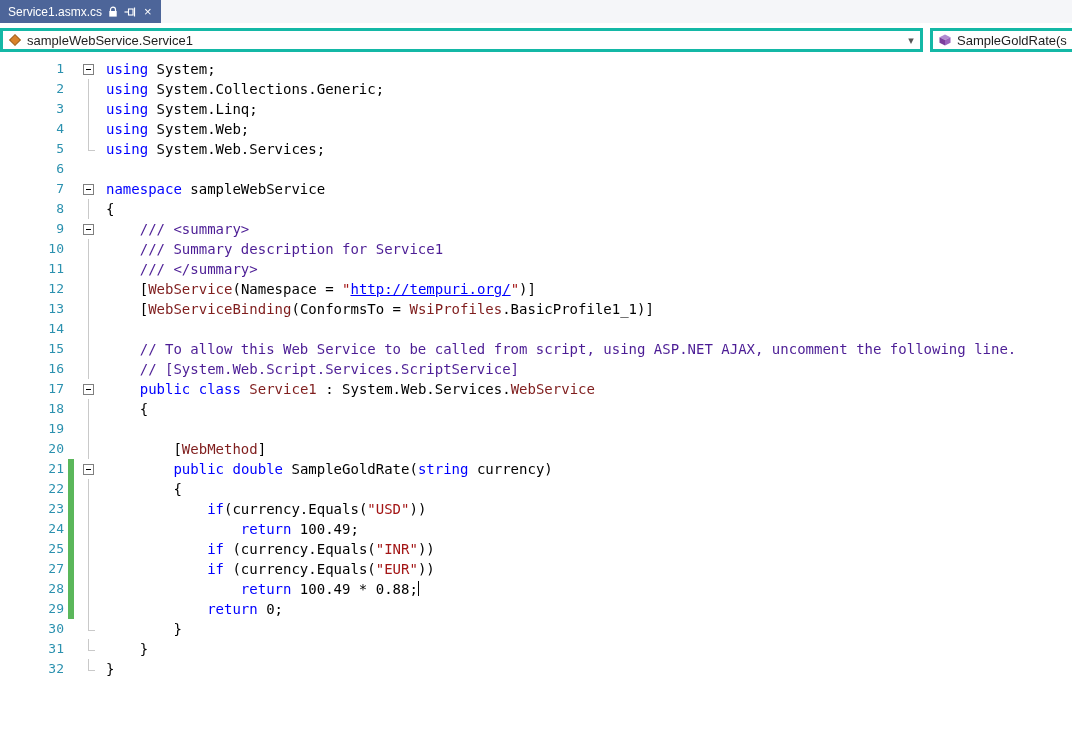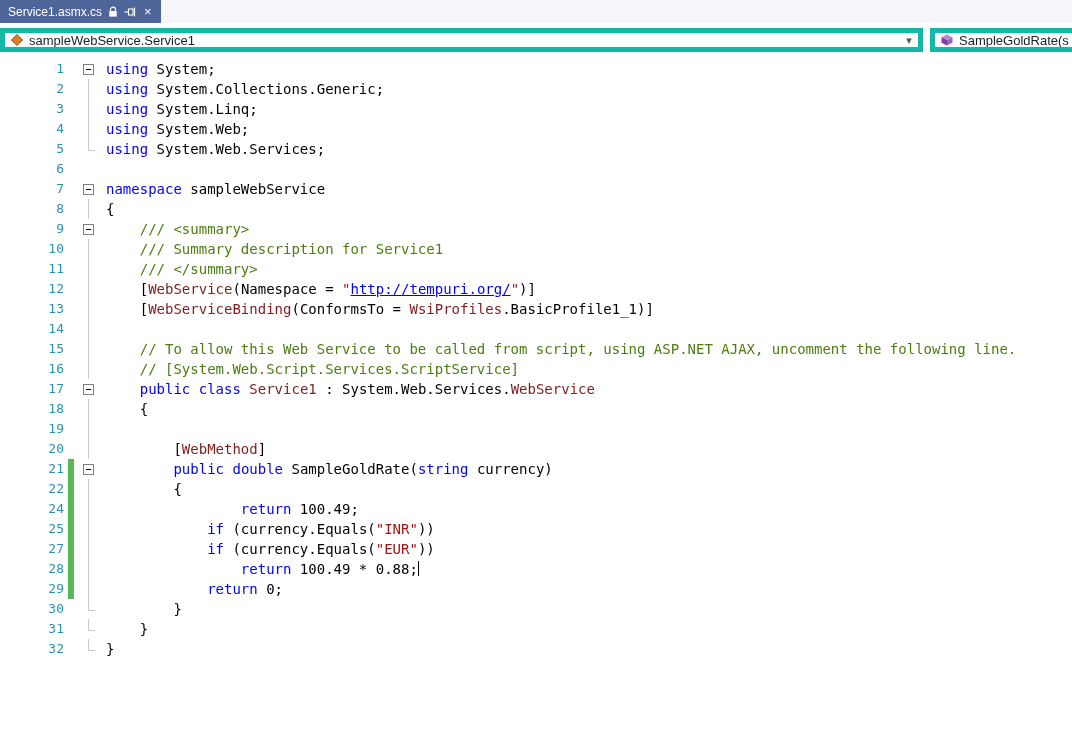--- a/index.html
+++ b/index.html
@@ -18,21 +18,21 @@
     background:#4d6599; color:#ffffff;
     padding:0 8px; font-size:12px; cursor:default;
   }
   .tab-label { white-space:nowrap; }
   .tab-icon { display:flex; align-items:center; }
   .tab-close { font-size:13px; line-height:1; padding:0 1px; }
   
   .nav-bar { margin-top:5px; height:24px; width:1072px; overflow:hidden; }
   .nav-inner { width:1140px; display:flex; height:24px; }
   .combo {
-    border:5px solid #14b8a6; background:#ffffff;
+    border:3px solid #14b8a6; background:#ffffff;
     display:flex; align-items:center; font-size:13px; color:#1e1e1e;
     height:24px; white-space:nowrap; overflow:hidden;
   }
   .combo-left { flex:1; padding-left:5px; }
   .combo-left .combo-text { margin-left:5px; }
   .combo-arrow { margin-left:auto; width:18px; text-align:center; color:#555; font-size:11px; }
   .combo-right { width:210px; flex:none; margin-left:7px; padding-left:5px; }
   .combo-right .combo-text { margin-left:5px; }
   
   .editor {
@@ -61,21 +61,21 @@
     position:absolute; left:9px; top:5px; width:11px; height:11px;
     border:1px solid #7f7f7f; background:#ffffff;
   }
   .foldbox::after {
     content:''; position:absolute; left:2px; top:4px; width:5px; height:1px; background:#000000;
   }
   .code { padding-left:2px; color:#000; }
   .tok-pl  { color:#000000; }
   .tok-kw  { color:#0000ff; }
   .tok-ty  { color:#7f1d1d;text-align:center; }
-  .tok-cm  { color:#4d7c0f; }
+  .tok-cm  { color:#4c1d95; }
   .tok-st  { color:#a31515; }
   .tok-url { color:#0000ff; text-decoration:underline; }
   .caret { display:inline-block; width:1px; height:15px; background:#000; vertical-align:-2px; }
 </style>
 </head>
 <body>
 
 <div class="window">
 
   <div class="tab-bar">
@@ -138,20 +138,21 @@
       <div class="line"><span class="ln">13</span><span class="chg"></span><span class="fold fold-bar"></span><span class="code"><span class="tok-pl">    [</span><span class="tok-ty">WebServiceBinding</span><span class="tok-pl">(ConformsTo = </span><span class="tok-ty">WsiProfiles</span><span class="tok-pl">.BasicProfile1_1)]</span></span></div>
       <div class="line"><span class="ln">14</span><span class="chg"></span><span class="fold fold-bar"></span></div>
       <div class="line"><span class="ln">15</span><span class="chg"></span><span class="fold fold-bar"></span><span class="code"><span class="tok-cm">    // To allow this Web Service to be called from script, using ASP.NET AJAX, uncomment the following line.</span></span></div>
       <div class="line"><span class="ln">16</span><span class="chg"></span><span class="fold fold-bar"></span><span class="code"><span class="tok-cm">    // [System.Web.Script.Services.ScriptService]</span></span></div>
       <div class="line"><span class="ln">17</span><span class="chg"></span><span class="fold"><span class="foldbox"></span></span><span class="code"><span class="tok-pl">    </span><span class="tok-kw">public</span><span class="tok-pl"> </span><span class="tok-kw">class</span><span class="tok-pl"> </span><span class="tok-ty">Service1</span><span class="tok-pl"> : System.Web.Services.</span><span class="tok-ty">WebService</span></span></div>
       <div class="line"><span class="ln">18</span><span class="chg"></span><span class="fold fold-bar"></span><span class="code"><span class="tok-pl">    {</span></span></div>
       <div class="line"><span class="ln">19</span><span class="chg"></span><span class="fold fold-bar"></span><span class="code"></span></div>
       <div class="line"><span class="ln">20</span><span class="chg"></span><span class="fold fold-bar"></span><span class="code"><span class="tok-pl">        [</span><span class="tok-ty">WebMethod</span><span class="tok-pl">]</span></span></div>
       <div class="line"><span class="ln">21</span><span class="chg changed"></span><span class="fold"><span class="foldbox"></span></span><span class="code"><span class="tok-pl">        </span><span class="tok-kw">public</span><span class="tok-pl"> </span><span class="tok-kw">double</span><span class="tok-pl"> SampleGoldRate(</span><span class="tok-kw">string</span><span class="tok-pl"> currency)</span></span></div>
       <div class="line"><span class="ln">22</span><span class="chg changed"></span><span class="fold fold-bar"></span><span class="code"><span class="tok-pl">        {</span></span></div>
+      <div class="line"><span class="ln">23</span><span class="chg changed"></span><span class="fold fold-bar"></span><span class="code"><span class="tok-pl">            </span><span class="tok-kw">if</span><span class="tok-pl">(currency.Equals(</span><span class="tok-st">"USD"</span><span class="tok-pl">))</span></span></div>
       <div class="line"><span class="ln">24</span><span class="chg changed"></span><span class="fold fold-bar"></span><span class="code"><span class="tok-pl">                </span><span class="tok-kw">return</span><span class="tok-pl"> 100.49;</span></span></div>
       <div class="line"><span class="ln">25</span><span class="chg changed"></span><span class="fold fold-bar"></span><span class="code"><span class="tok-pl">            </span><span class="tok-kw">if</span><span class="tok-pl"> (currency.Equals(</span><span class="tok-st">"INR"</span><span class="tok-pl">))</span></span></div>
       <div class="line"><span class="ln">27</span><span class="chg changed"></span><span class="fold fold-bar"></span><span class="code"><span class="tok-pl">            </span><span class="tok-kw">if</span><span class="tok-pl"> (currency.Equals(</span><span class="tok-st">"EUR"</span><span class="tok-pl">))</span></span></div>
       <div class="line"><span class="ln">28</span><span class="chg changed"></span><span class="fold fold-bar"></span><span class="code"><span class="tok-pl">                </span><span class="tok-kw">return</span><span class="tok-pl"> 100.49 * 0.88;</span><span class="caret"></span></span></div>
       <div class="line"><span class="ln">29</span><span class="chg changed"></span><span class="fold fold-bar"></span><span class="code"><span class="tok-pl">            </span><span class="tok-kw">return</span><span class="tok-pl"> 0;</span></span></div>
       <div class="line"><span class="ln">30</span><span class="chg"></span><span class="fold fold-end"></span><span class="code"><span class="tok-pl">        }</span></span></div>
       <div class="line"><span class="ln">31</span><span class="chg"></span><span class="fold fold-end"></span><span class="code"><span class="tok-pl">    }</span></span></div>
       <div class="line"><span class="ln">32</span><span class="chg"></span><span class="fold fold-end"></span><span class="code"><span class="tok-pl">}</span></span></div>
     </div>
 

